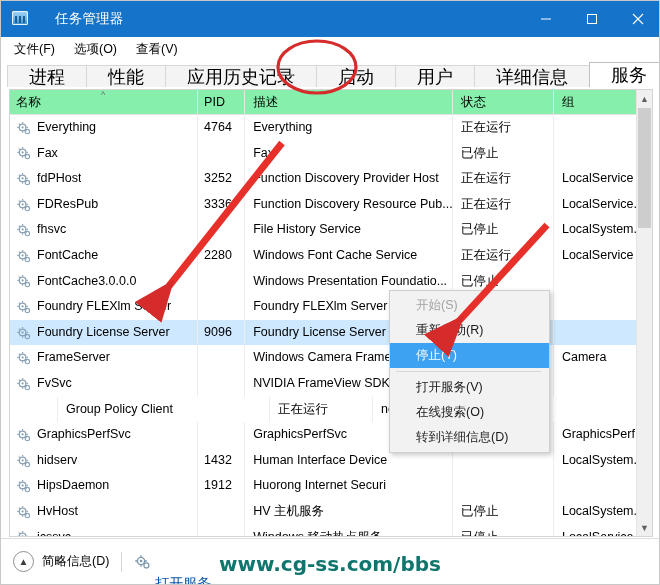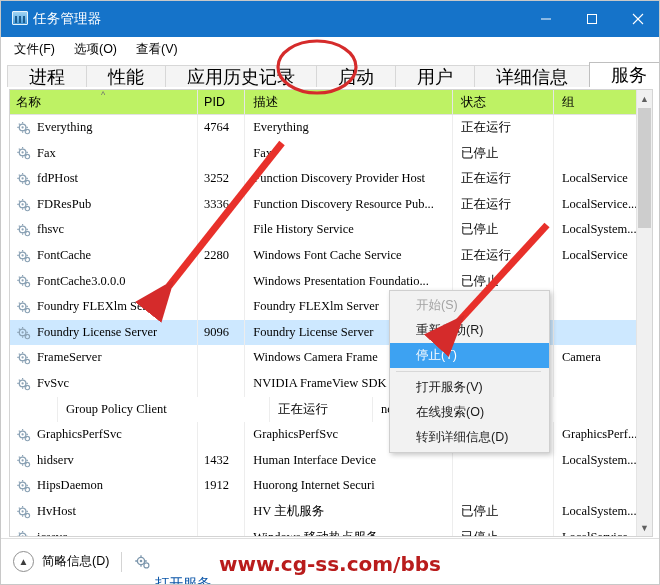--- a/index.html
+++ b/index.html
@@ -50,21 +50,21 @@
     content: "";
     position: absolute;
     left: 2px; bottom: 1px;
     width: 11px; height: 7px;
     background:
       linear-gradient(90deg, #1b5e93 0 2px, transparent 2px 4px, #1b5e93 4px 6px, transparent 6px 8px, #1b5e93 8px 10px, transparent 10px);
   }
   .tb-title {
     color: #ffffff;
     font-size: 13.5px;
-    margin-left: 3px;
+    margin-left: 25px;
     letter-spacing: 0.2px;
     white-space: nowrap;
   }
   .tb-buttons {
     margin-left: auto;
     display: flex;
     height: 36px;
   }
   .tb-btn {
     width: 46px; height: 36px;
@@ -137,21 +137,21 @@
     width: 644px; height: 448px;
     border: 1px solid #d4d4d4;
     box-sizing: border-box;
     background: #ffffff;
     overflow: hidden;
   }
   .lv-header {
     display: flex;
     height: 25px;
     border-bottom: 1px solid #e2e2e2;
-    background: #bef264;
+    background: #86efac;
     box-sizing: border-box;
     position: relative;
   }
   .lv-head-cell {
     font-size: 12.5px;
     color: #000000;
     line-height: 24px;
     padding-left: 8px;
     border-right: 1px solid #e6e6e6;
     box-sizing: border-box;
@@ -168,21 +168,20 @@
     width: 9px; height: 6px;
     color: #6f6f6f;
     font-size: 9px;
     line-height: 6px;
     text-align: center;
   }
   .lv-body {
     position: relative;
     height: 421px;
     overflow: hidden;
-    font-family: Liberation Serif, serif;
   }
   .row {
     display: flex;
     height: 25.6px;
     align-items: center;
     box-sizing: border-box;
     cursor: default;
   }
   .row.selected {
     background: #cde8ff;
@@ -305,21 +304,21 @@
     cursor: default;
     margin-top: 44px;
   }
   .watermark {
     position: absolute;
     left: 0; right: 0;
     bottom: 8px;
     text-align: center;
     font-size: 20px;
     font-weight: bold;
-    color: #b91c1c;
+    color: #0f766e;
     letter-spacing: 0px;
     pointer-events: none;
     font-family: "DejaVu Sans", "Liberation Sans", sans-serif;
   }
 
   
   .annotation {
     position: absolute;
     left: 0; top: 0;
     width: 660px; height: 585px;

